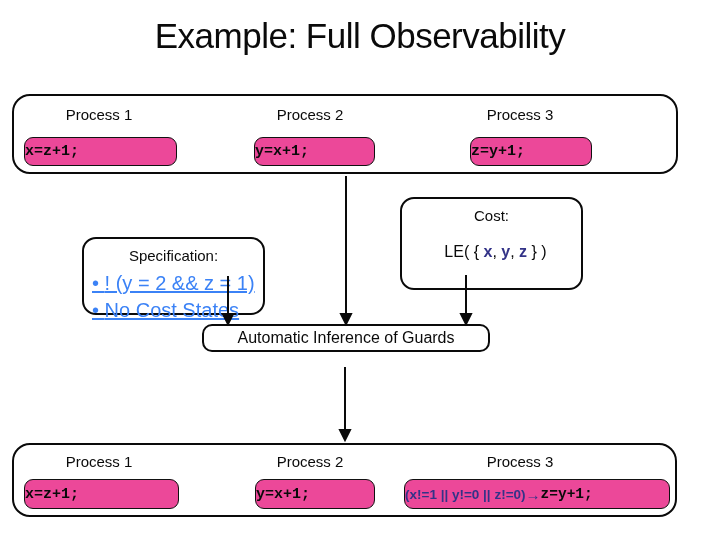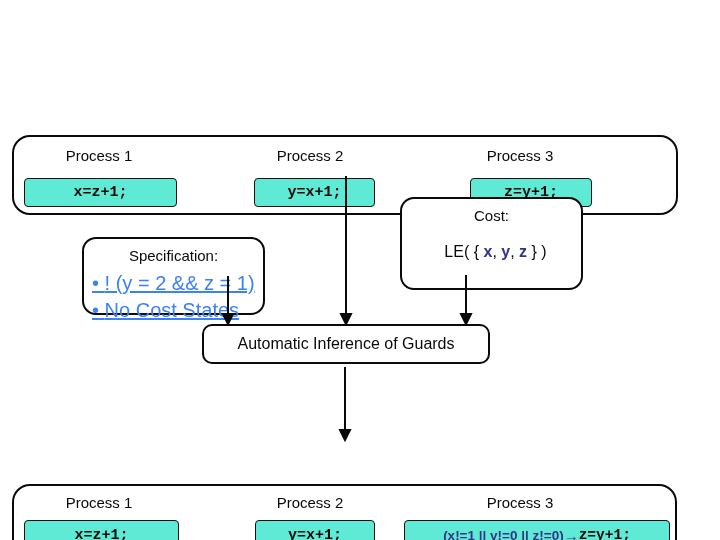--- a/index.html
+++ b/index.html
@@ -11,32 +11,32 @@
     position:relative;width:720px;height:540px;background:#ffffff;
     font-family:"Liberation Sans",sans-serif;color:#0a0a0a;overflow:hidden;
   }
   .title{
     position:absolute;top:16px;left:0;width:720px;margin:0;
     font-size:35px;font-weight:400;text-align:center;color:#0a0a0a;
     font-family:"Liberation Sans",sans-serif;letter-spacing:-0.5px;
   }
   .group-box{
     position:absolute;border:2px solid var(--border-black);border-radius:18px;
-    background:#ffffff;box-sizing:border-box;margin-top:41px;
+    background:#ffffff;box-sizing:border-box;
   }
   .top-group{left:12px;top:94px;width:666px;height:80px;}
   .bottom-group{left:12px;top:443px;width:665px;height:74px;}
   .proc-label{
     position:absolute;width:150px;text-align:center;font-size:15px;color:#0a0a0a;
   }
   .top-group .proc-label{top:10px;}
   .bottom-group .proc-label{top:8px;}
   .code-box{
-    position:absolute;border:1.5px solid #111111;border-radius:4px;background:#5eead4;
-    box-sizing:border-box;display:flex;align-items:center;justify-content:center;
+    position:absolute;border:1.5px solid #111111;border-radius:9px;background:#ec4899;
+    box-sizing:border-box;display:flex;align-items:center;
     white-space:nowrap;
   }
   .top-group .code-box{top:41px;height:29px;}
   .bottom-group .code-box{top:34px;height:30px;}
   .code-txt{
     font-family:"Liberation Mono","DejaVu Sans Mono",monospace;
     font-weight:700;font-size:15px;color:#0a0a0a;white-space:pre;
   }
   .side-box{
     position:absolute;border:2px solid var(--border-black);border-radius:14px;
@@ -50,38 +50,39 @@
   }
   .bullets{position:absolute;left:8px;top:31px;}
   .bullet{font-size:20px;line-height:1.35;color:#3b82f6;white-space:nowrap;text-decoration:underline;}
   .bullet::before{content:"• ";}
   .expr{
     position:absolute;top:44px;left:4px;width:100%;text-align:center;
     font-size:16px;color:#0a0a0a;white-space:pre;
   }
   .nv{color:var(--guard-navy);font-weight:700;}
   .aig-box{
-    position:absolute;left:202px;top:324px;width:288px;height:40px;
+    position:absolute;left:202px;top:324px;width:288px;height:28px;
     border:2px solid var(--border-black);border-radius:10px;background:#ffffff;
     box-sizing:border-box;display:flex;align-items:center;justify-content:center;
     font-size:16px;color:#0a0a0a;
   }
   .guard{
     color:var(--guard-navy);font-weight:700;font-size:13.5px;white-space:pre;
     font-family:"Liberation Sans",sans-serif;
   }
   .arrow-glyph{font-size:15px;}
   .cb-wide .code-txt{font-size:14.5px;}
   .arrows{position:absolute;left:0;top:0;pointer-events:none;}
 </style>
 </head>
 <body>
 
 <div class="slide">
 
+  <h1 class="title">Example: Full Observability</h1>
 
   <div class="group-box top-group">
     <div class="proc-label" style="left:10px">Process 1</div>
     <div class="proc-label" style="left:221px">Process 2</div>
     <div class="proc-label" style="left:431px">Process 3</div>
     <div class="code-box" style="left:10px;width:153px">
       <span class="code-txt">x=z+1;</span>
     </div>
     <div class="code-box" style="left:240px;width:121px">
       <span class="code-txt">y=x+1;</span>

